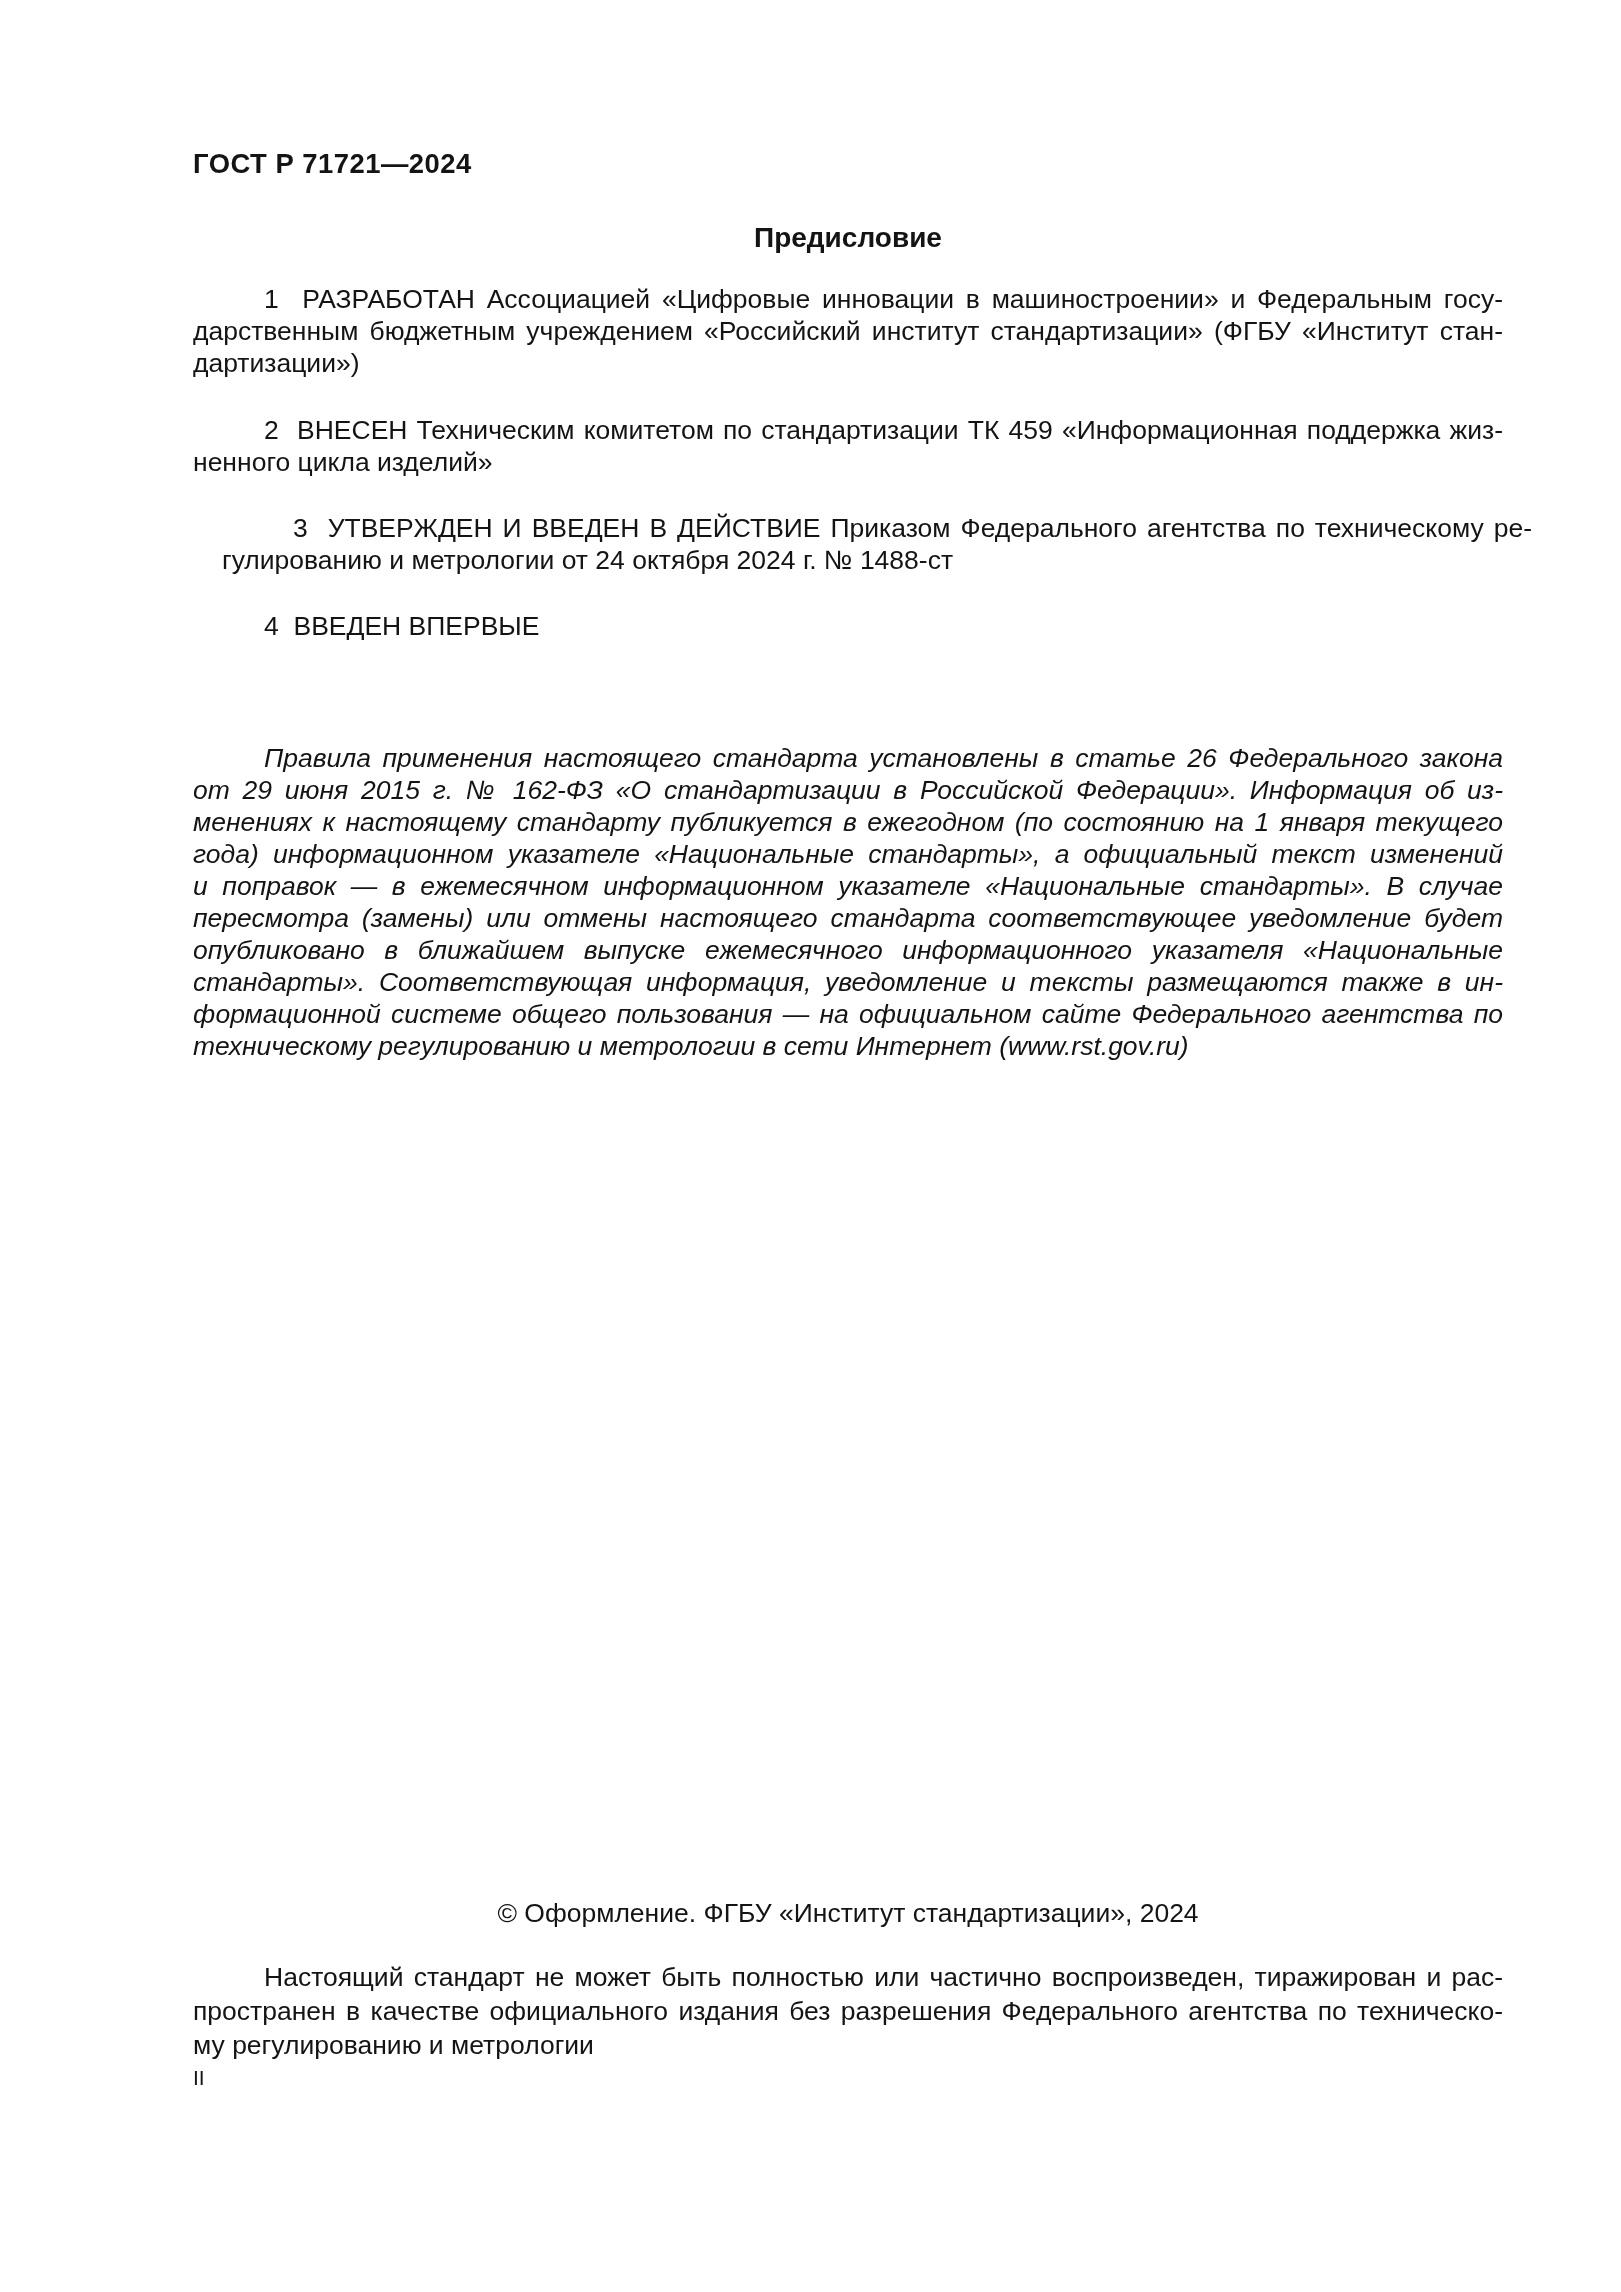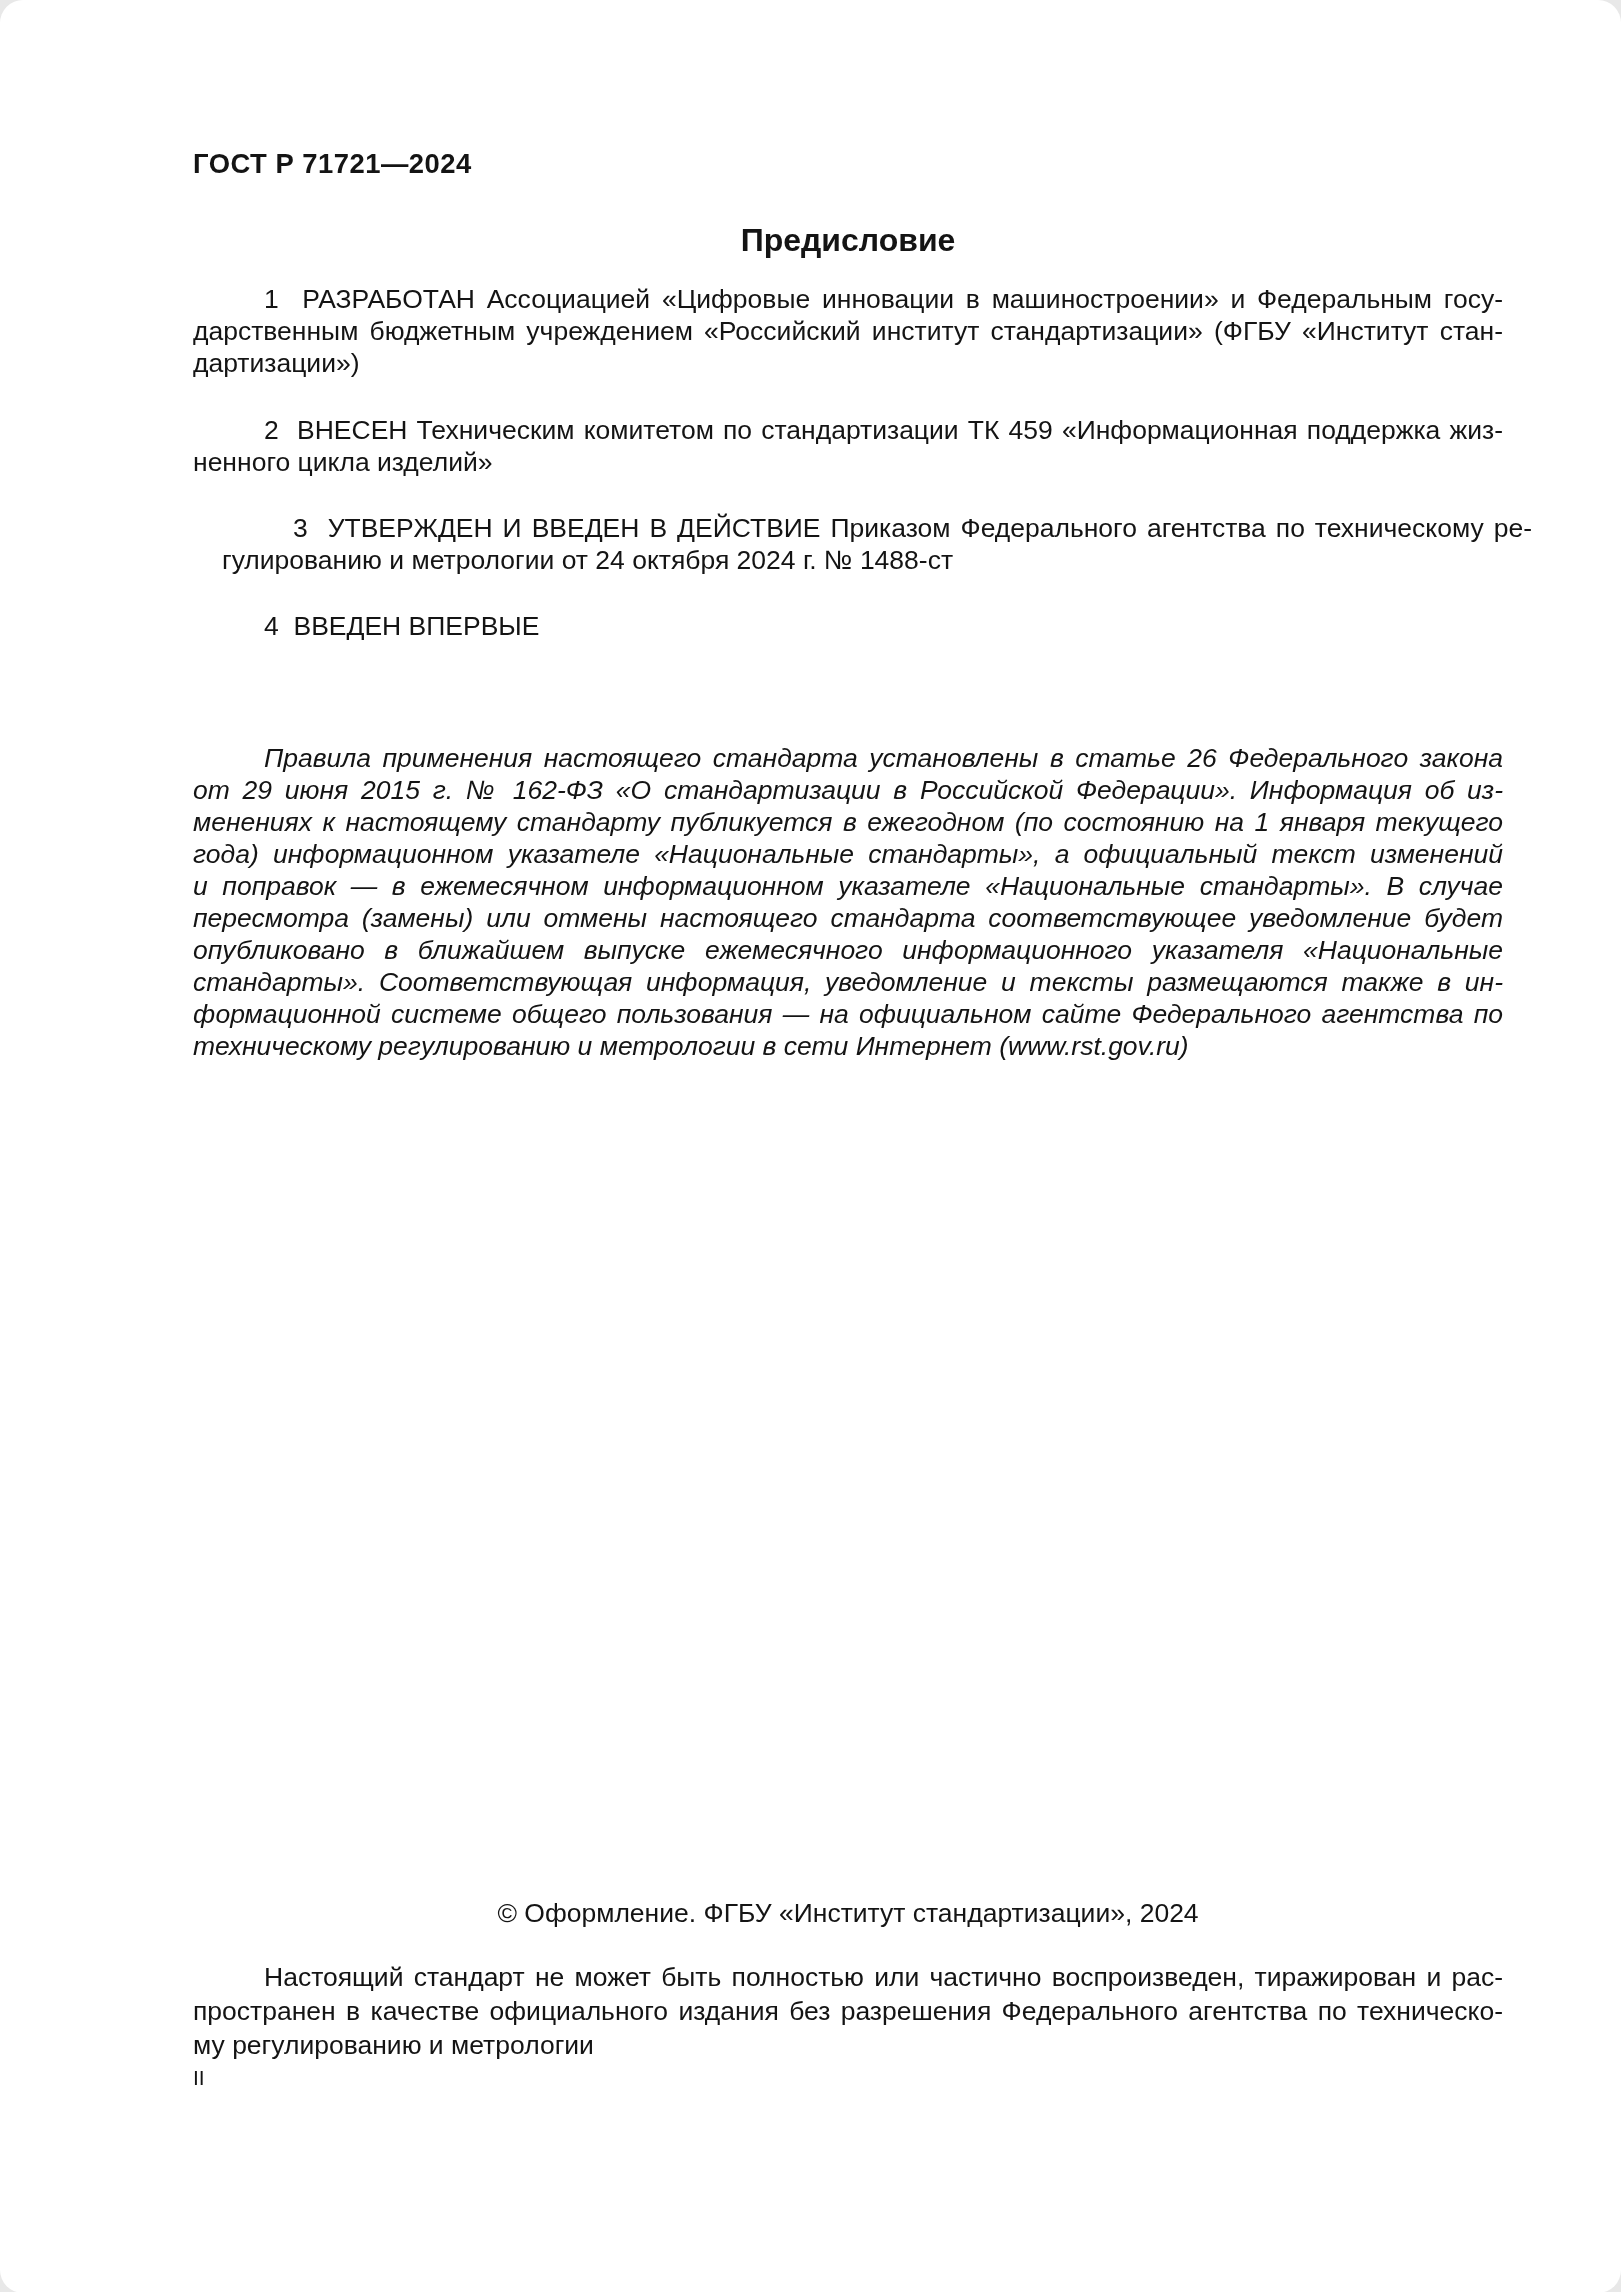--- a/index.html
+++ b/index.html
@@ -5,38 +5,37 @@
   html, body { margin: 0; padding: 0; background: #e8e8e8; }
   .page {
     position: relative;
     width: 1621px;
     height: 2293px;
     margin: 0 auto;
     background: #ffffff;
     font-family: "Liberation Sans", "DejaVu Sans", sans-serif;
     color: #141414;
     overflow: hidden;
-    border-radius: 23px;
   }
   .doc-code {
     position: absolute;
     left: 193px;
     top: 148px;
     font-size: 27.4px;
     font-weight: bold;
     letter-spacing: 0.5px;
     white-space: nowrap;
   }
   .section-title {
     position: absolute;
     left: 193px;
     width: 1310px;
     top: 222px;
     text-align: center;
-    font-size: 32px;
+    font-size: 28px;
     font-weight: bold;
   }
   .block {
     position: absolute;
     left: 193px;
     width: 1310px;
     font-size: 26.5px;
     line-height: 32px;
   }
   .block .line { text-align: justify; }

